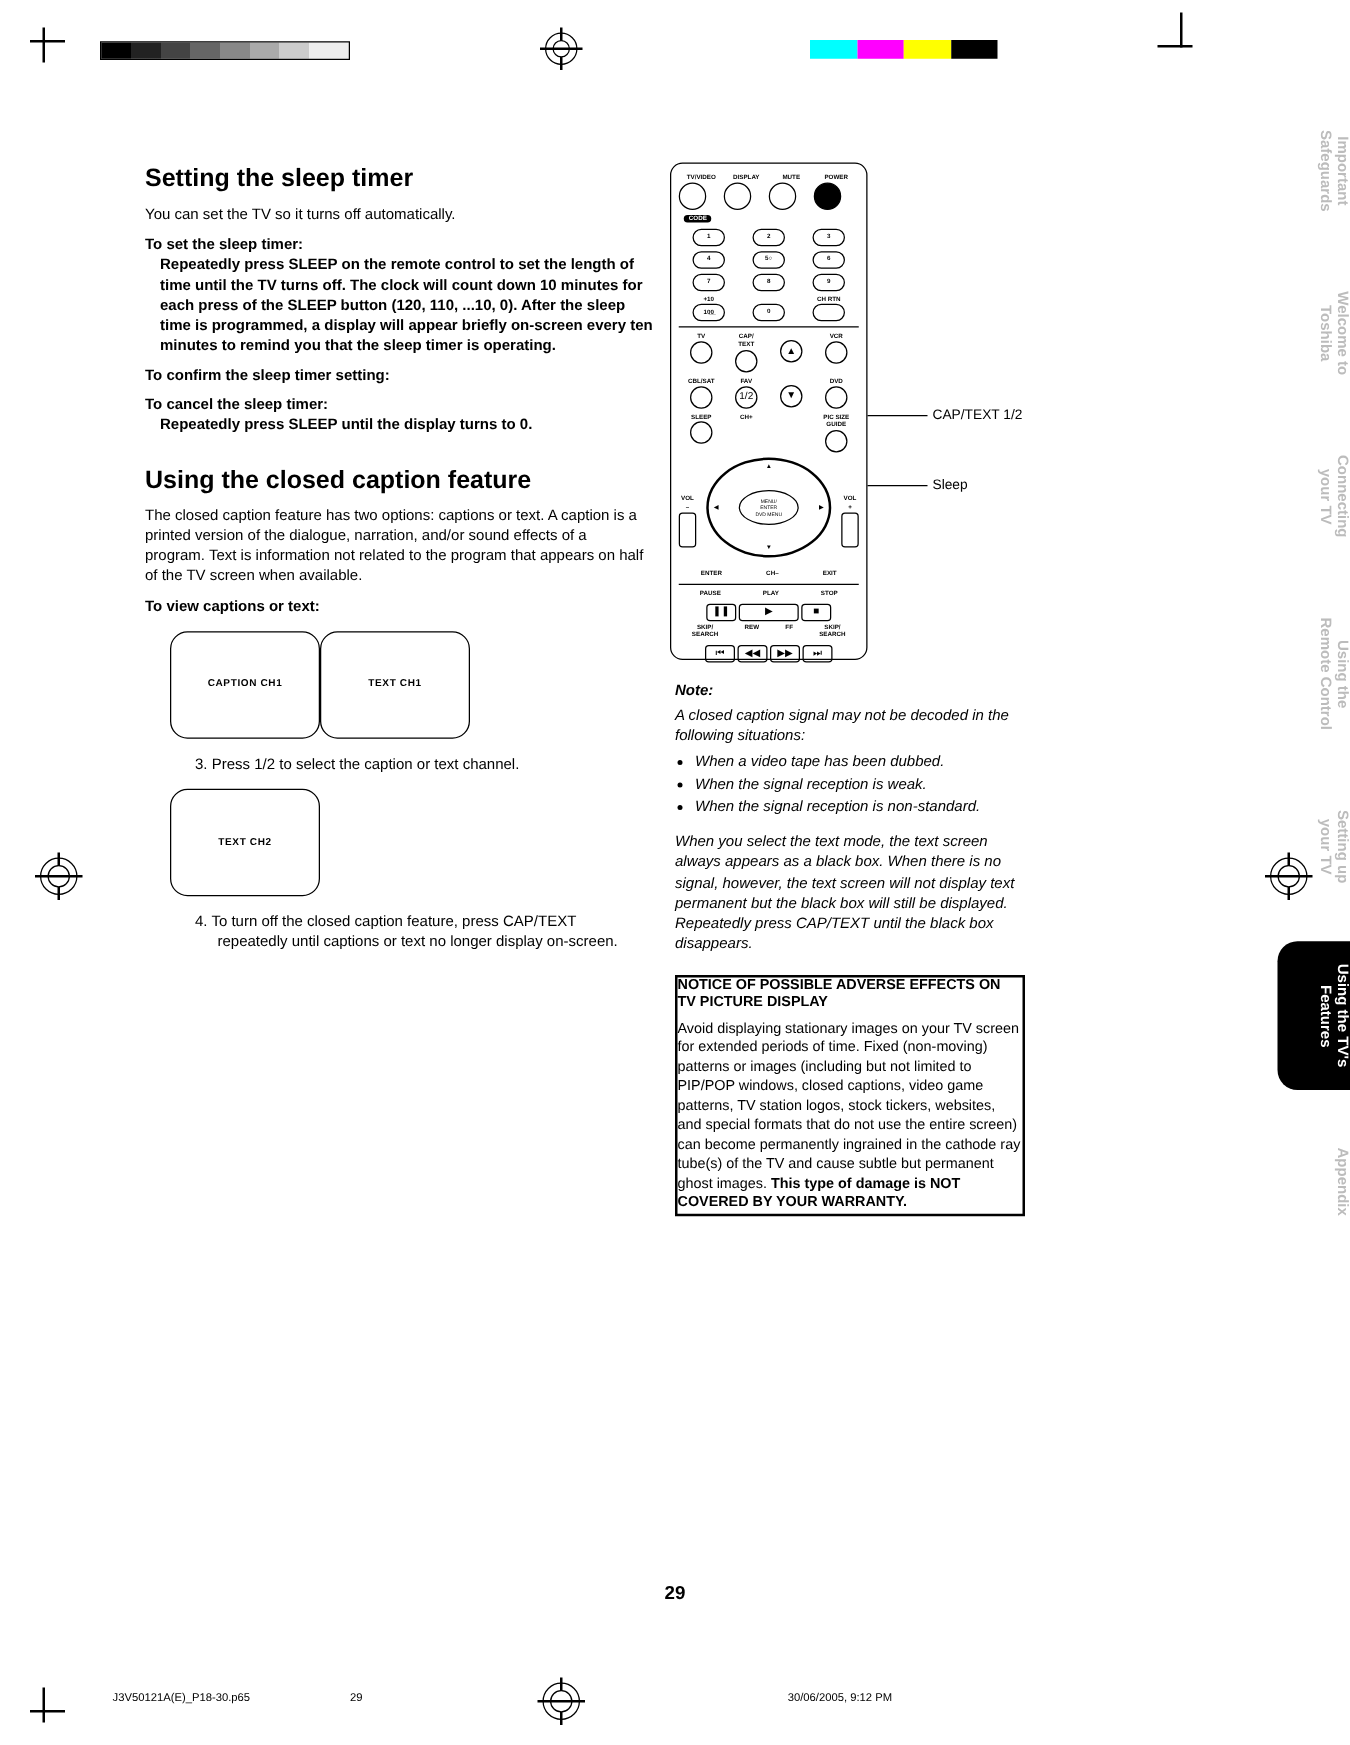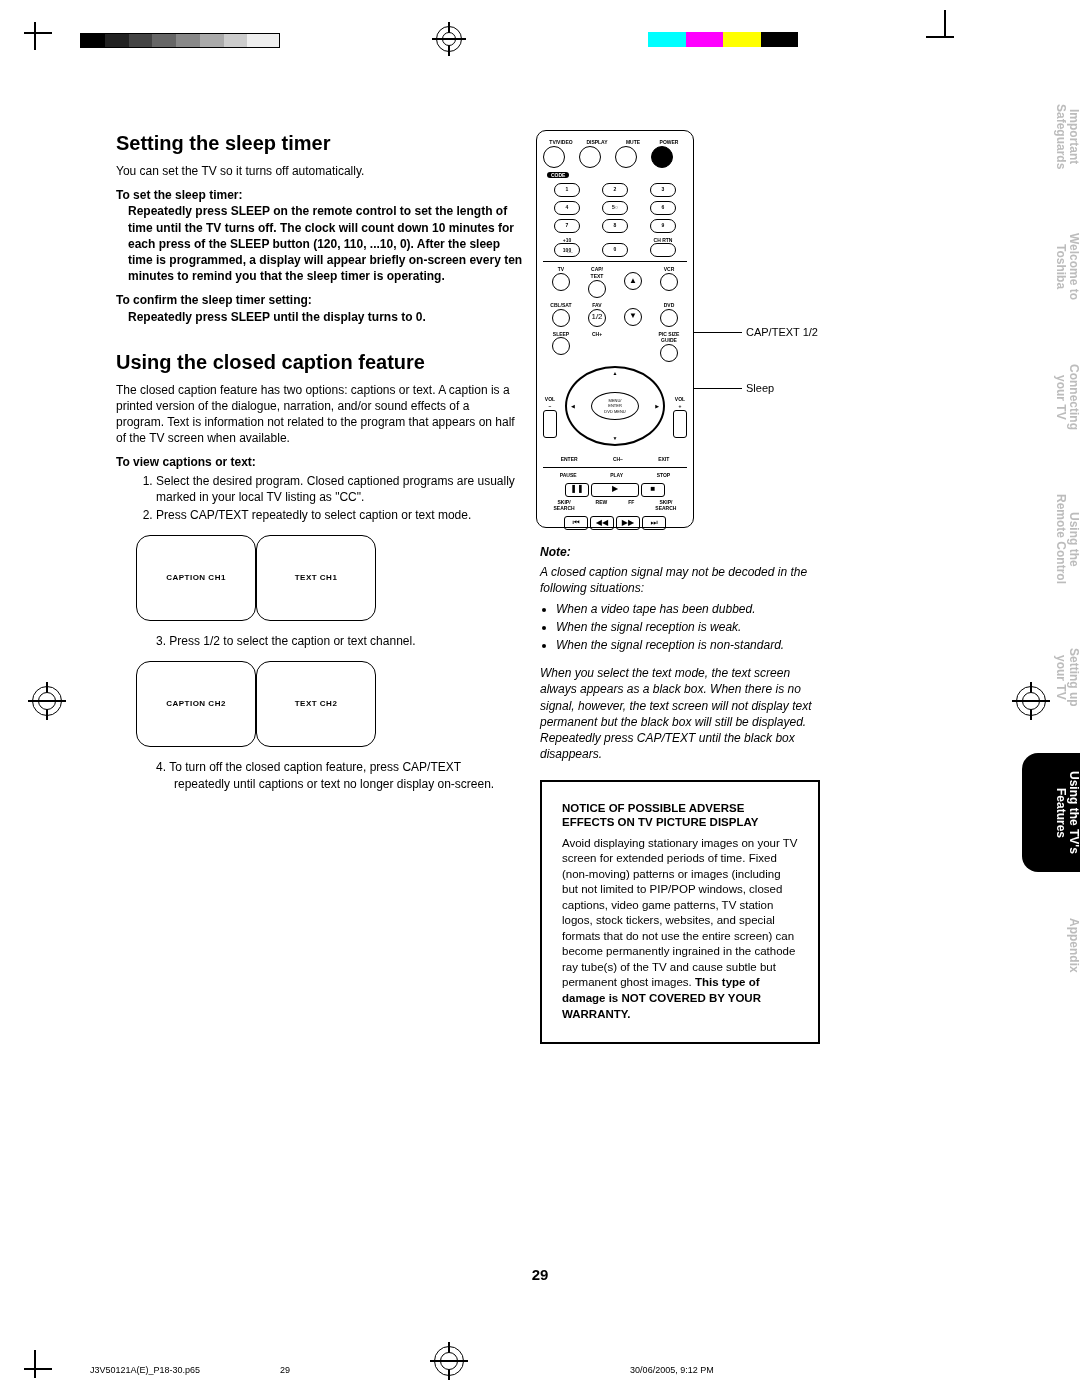--- a/index.html
+++ b/index.html
@@ -109,21 +109,21 @@
   }
 
   .note-head { font-style: italic; font-weight: bold; margin-bottom: 4px; }
   .note-intro { font-style: italic; margin-bottom: 4px; }
   .note-list { font-style: italic; margin-left: 16px; list-style: disc; }
   .note-list li { margin-bottom: 2px; }
   .note-para { font-style: italic; margin-top: 12px; }
 
   .warn-box {
     border: 2px solid #000;
-    padding: 20px;
+    padding: 0;
     margin-top: 18px;
     font-size: 11.5px;
   }
   .warn-title { font-weight: bold; text-align: left; margin-bottom: 6px; line-height: 1.2; }
   .warn-box .bold { font-weight: bold; }
 
   
   .remote {
     position: absolute;
     left: 536px; top: 130px;
@@ -165,21 +165,20 @@
 
   .footer {
     position: absolute;
     left: 90px;
     top: 1352px;
     font-size: 9px;
     color: #000;
     width: 800px;
     display: flex;
     gap: 80px;
-    margin-top: 12px;
   }
 
   
   .tabs {
     position: absolute;
     right: 0;
     top: 86px;
     width: 76px;
     display: flex;
     flex-direction: column;
@@ -236,41 +235,37 @@
 <div class="page">
 
   <h2>Setting the sleep timer</h2>
   <p class="lead" style="width:400px">You can set the TV so it turns off automatically.</p>
 
   <p class="subhead">To set the sleep timer:</p>
   <p class="indent" style="width:400px">Repeatedly press SLEEP on the remote control to set the length of time until the TV turns off. The clock will count down 10 minutes for each press of the SLEEP button (120, 110, ...10, 0). After the sleep time is programmed, a display will appear briefly on-screen every ten minutes to remind you that the sleep timer is operating.</p>
 
   <p class="subhead">To confirm the sleep timer setting:</p>
 
+  <p class="subhead">To cancel the sleep timer:</p>
   <p class="indent" style="width:400px">Repeatedly press SLEEP until the display turns to 0.</p>
 
   <div class="section2">
     <h2>Using the closed caption feature</h2>
     <p class="lead">The closed caption feature has two options: captions or text. A caption is a printed version of the dialogue, narration, and/or sound effects of a program. Text is information not related to the program that appears on half of the TV screen when available.</p>
 
     <p class="subhead">To view captions or text:</p>
-    <ol class="steps">
-      <li>Select the desired program. Closed captioned programs are usually marked in your local TV listing as "CC".</li>
-      <li>Press CAP/TEXT repeatedly to select caption or text mode.</li>
-    </ol>
 
     <div class="screens-row">
       <div class="screen">CAPTION CH1</div>
       <div class="screen">TEXT CH1</div>
     </div>
 
     <p class="step-text">3. <span>Press 1/2 to select the caption or text channel.</span></p>
 
     <div class="screens-row">
-      <div class="screen">CAPTION CH2</div>
       <div class="screen">TEXT CH2</div>
     </div>
 
     <p class="step-text">4. <span>To turn off the closed caption feature, press CAP/TEXT repeatedly until captions or text no longer display on-screen.</span></p>
   </div>
 </div>
 
 <div class="remote">
   <div class="row">
     <div style="flex:1">

